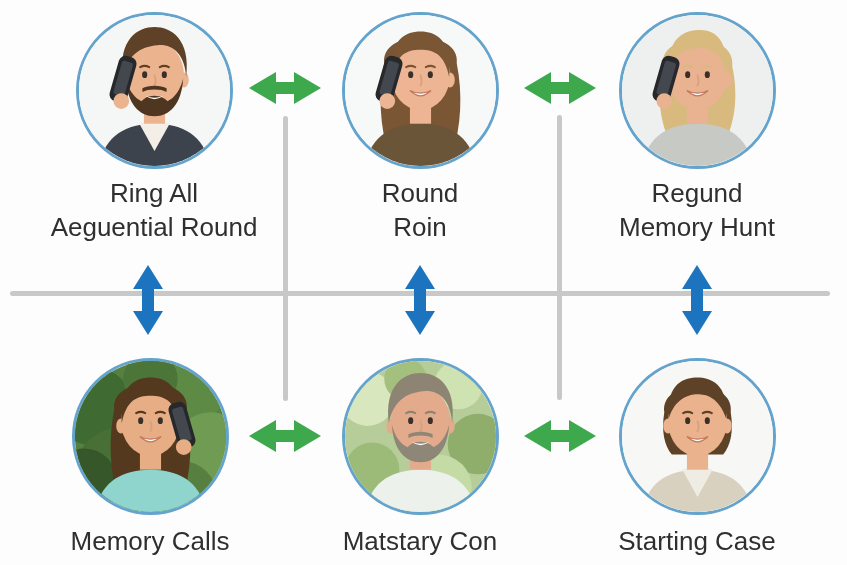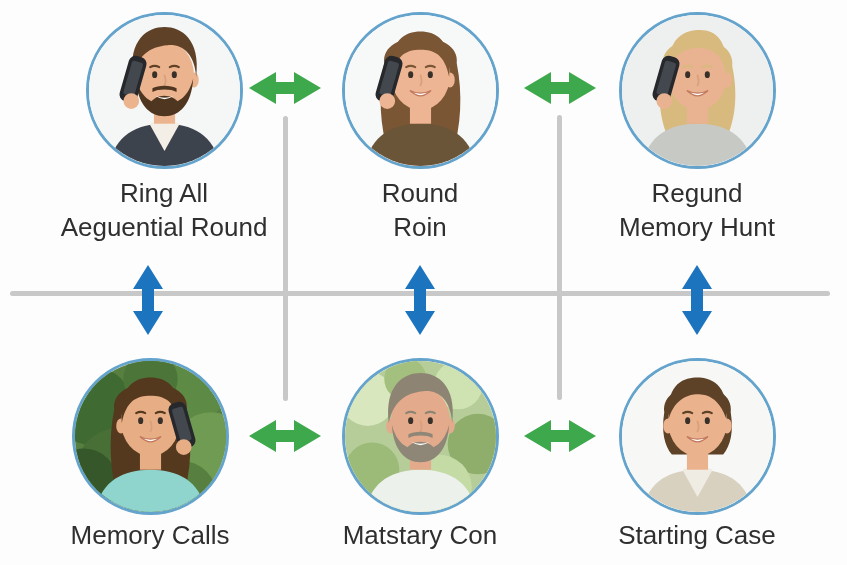--- a/index.html
+++ b/index.html
@@ -11,21 +11,21 @@
   .h-line{left:10px;top:291px;width:820px;height:5px;}
   .v-line-a{left:283px;top:116px;width:5px;height:285px;}
   .v-line-b{left:557px;top:115px;width:5px;height:285px;}
   .person{position:absolute;width:280px;text-align:center;}
   .photo{
     width:151px;height:151px;border-radius:50%;overflow:hidden;
     border:3px solid #64a3cc;margin:0 auto;background:#fff;
   }
   .photo svg{display:block;}
   .labels{margin-top:7px;color:#2f2f2f;font-size:26px;line-height:34px;}
-  .row2 .labels{margin-top:3px;}
+  .row2 .labels{margin-top:9px;}
   .arrow{position:absolute;}
   .arrow svg{display:block;}
 </style>
 </head>
 <body>
 
 <div class="stage">
 
   <div class="line h-line"></div>
   <div class="line v-line-a"></div>
@@ -61,21 +61,21 @@
     <svg width="74" height="38" viewBox="0 0 74 38" fill="#3da84c">
       <path d="M1,19 L28,3 L28,13 L46,13 L46,3 L73,19 L46,35 L46,25 L28,25 L28,35 Z"></path>
     </svg>
   </div>
   <div class="arrow" style="left:523px;top:417px;">
     <svg width="74" height="38" viewBox="0 0 74 38" fill="#3da84c">
       <path d="M1,19 L28,3 L28,13 L46,13 L46,3 L73,19 L46,35 L46,25 L28,25 L28,35 Z"></path>
     </svg>
   </div>
 
-  <div class="person row1" style="left:24px;top:12px;">
+  <div class="person row1" style="left:14px;top:12px;">
     <div class="photo">
         <div style="width:100%;height:100%;">
           <svg viewBox="0 0 100 100" width="100%" height="100%" preserveAspectRatio="xMidYMid slice">
             <rect x="-2" y="-2" width="104" height="104" fill="#f5f6f6"></rect>
             <path d="M13,102 C16,80 31,72 50,72 C69,72 84,80 87,102 Z" fill="#3d434d"></path>
             <path d="M40,72 L50,90 L60,72 C57,70 43,70 40,72 Z" fill="#f4efe6"></path>
             <rect x="43" y="54" width="14" height="18" fill="#ecb48e"></rect>
             <ellipse cx="30.5" cy="43" rx="3.2" ry="5" fill="#ecb48e"></ellipse>
             <ellipse cx="69.5" cy="43" rx="3.2" ry="5" fill="#ecb48e"></ellipse>
             <ellipse cx="50" cy="40" rx="19.5" ry="23" fill="#ecb48e"></ellipse>

